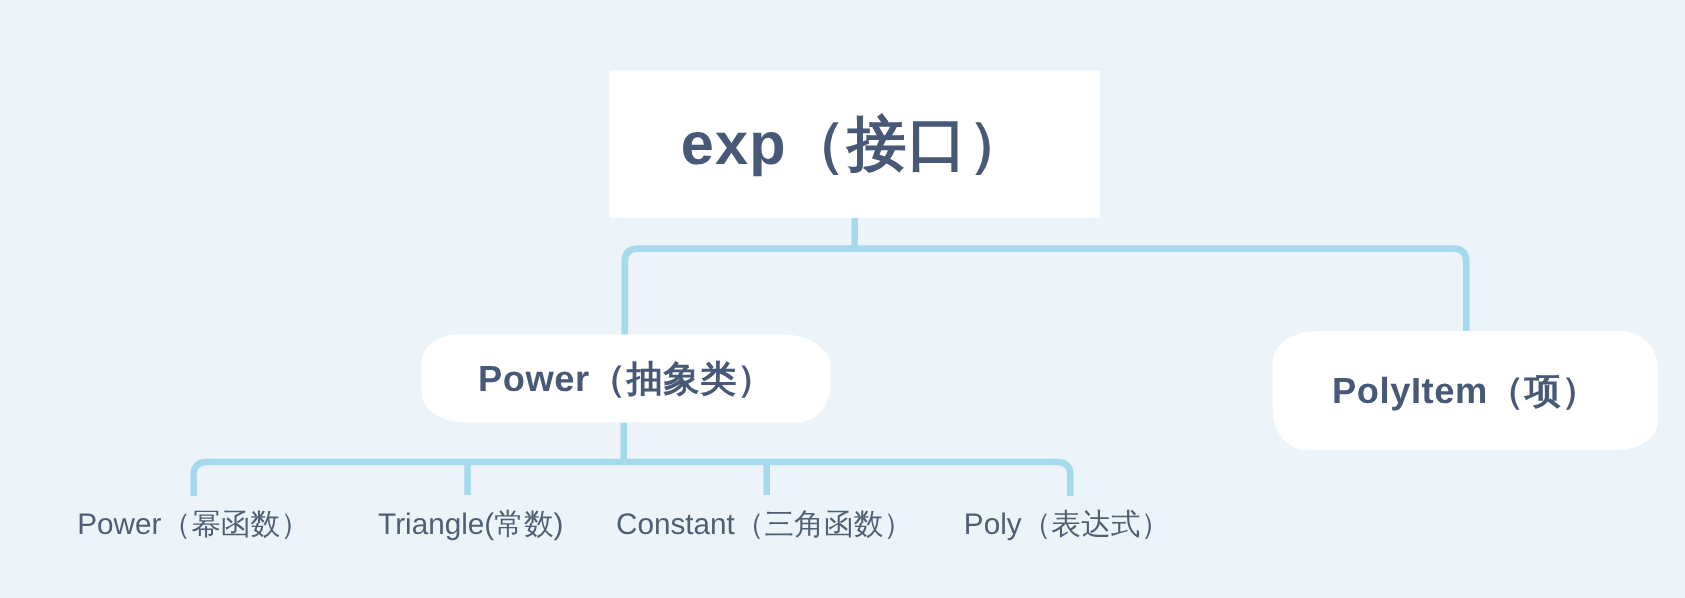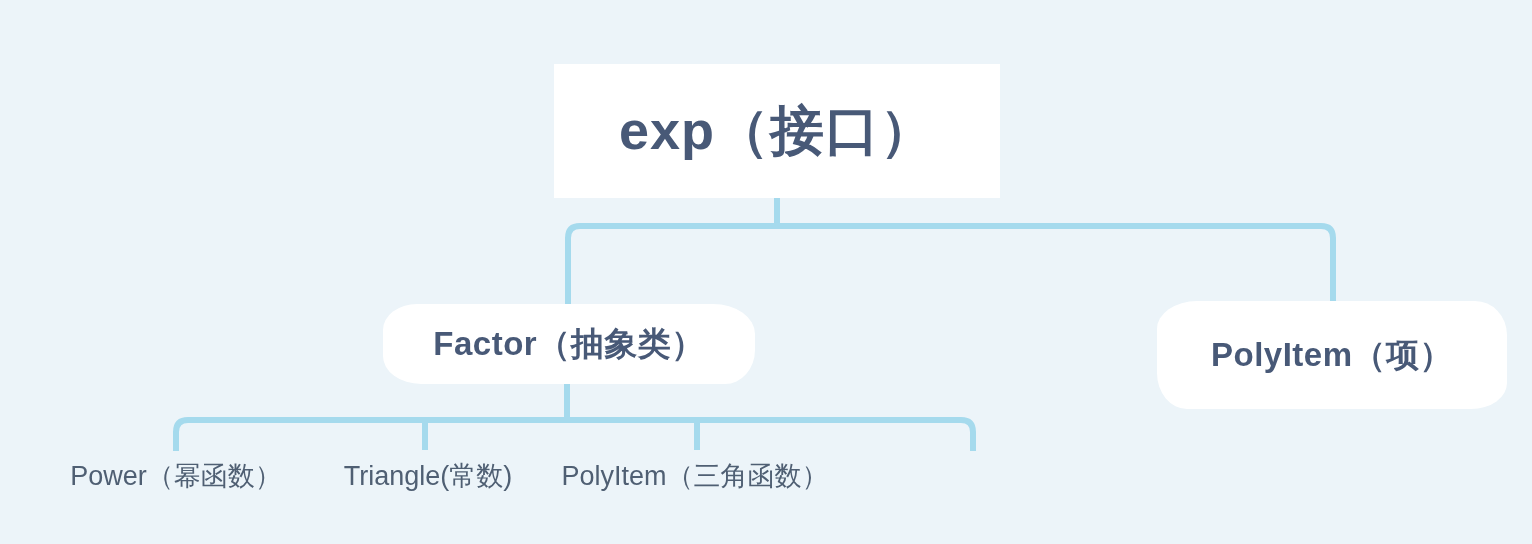--- a/index.html
+++ b/index.html
@@ -102,24 +102,25 @@
     <path d="M176 451 V432 Q176 420 188 420 H961 Q973 420 973 432 V451"></path>
     <path d="M425 420 V450"></path>
     <path d="M697 420 V450"></path>
   </svg>
 
   <div class="node node-root">
     <span>exp（接口）</span>
   </div>
 
   <div class="node node-factor">
-    <span>Factor（抽象类）</span>
+    <span>Power（抽象类）</span>
   </div>
 
   <div class="node node-polyitem">
     <span>PolyItem（项）</span>
   </div>
 
   <div class="leaf leaf-power">Power（幂函数）</div>
   <div class="leaf leaf-constant">Triangle(常数)</div>
-  <div class="leaf leaf-triangle">PolyItem（三角函数）</div>
+  <div class="leaf leaf-triangle">Constant（三角函数）</div>
+  <div class="leaf leaf-poly">Poly（表达式）</div>
 
 </div>
 
 </body></html>

